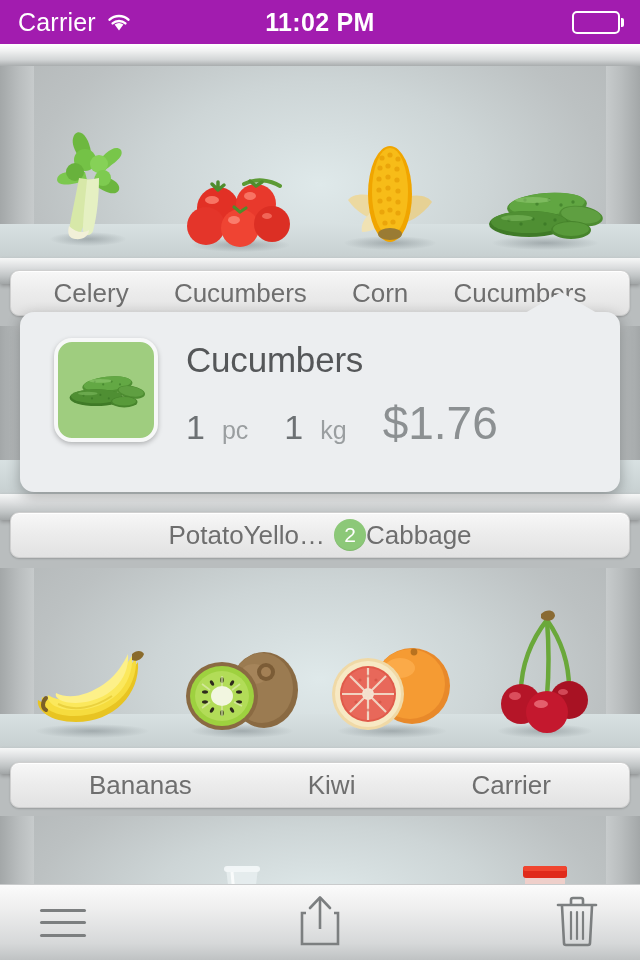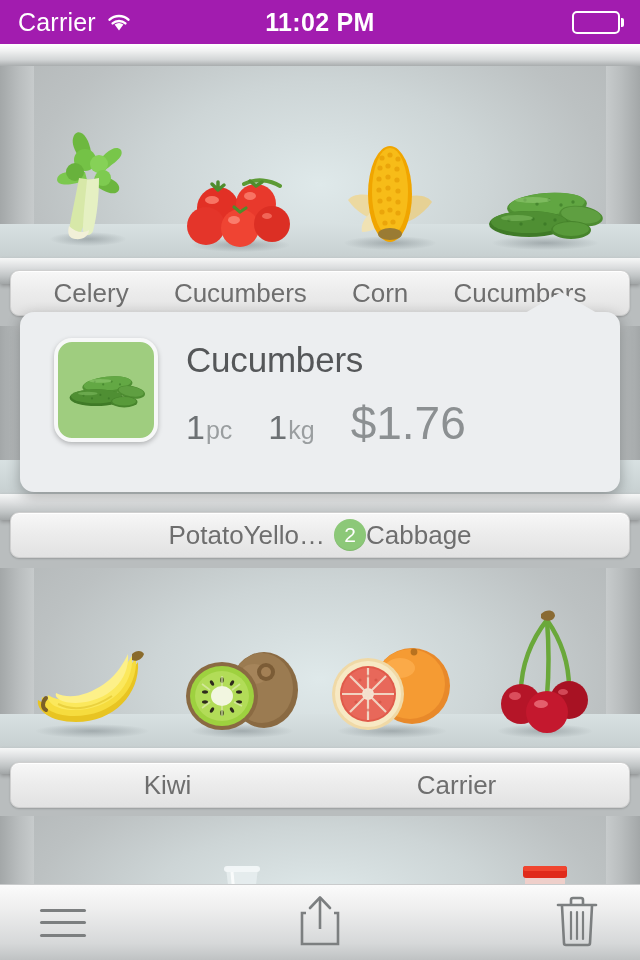--- a/index.html
+++ b/index.html
@@ -114,21 +114,21 @@
     background: #9fcd7f; border: 4px solid #f7f8f8;
     box-shadow: 0 2px 5px rgba(0,0,0,0.25);
     flex: 0 0 auto; position: relative; overflow: hidden;
     display: flex; align-items: center; justify-content: center;
   }
   .pop-text { margin-left: 28px; padding-top: 2px; }
   .pop-title { font-size: 35px; color: #555759; letter-spacing: -0.2px; }
   .pop-stats { margin-top: 16px; display: flex; align-items: baseline; }
   .stat { display: flex; align-items: baseline; color: #8c9092; }
   .stat .num { font-size: 34px; color: #6d7174; }
-  .stat .unit { font-size: 25px; color: #9a9ea0; margin-left: 1px; }
+  .stat .unit { font-size: 25px; color: #9a9ea0; margin-left: 17px; }
   .stat.qty { margin-right: 36px; }
   .stat.price .num { font-size: 46px; color: #8c9092; }
 
   
   .toolbar {
     position: absolute; left: 0; bottom: 0; width: 640px; height: 76px;
     background: linear-gradient(180deg, #fbfbfb 0%, #efefef 30%, #d6d8d9 78%, #bfc2c3 100%);
     border-top: 1px solid #c9cbcc;
     display: flex; align-items: center; z-index: 40;
   }
@@ -467,20 +467,23 @@
           <ellipse cx="50" cy="98" rx="7" ry="4" fill="#f27d88" opacity="0.7"></ellipse>
           <ellipse cx="72" cy="86" rx="5" ry="3" fill="#ef6d7a" opacity="0.6"></ellipse>
         </svg>
       </div>
     </div>
 
     <div class="shelf-divider" style="top:704px;"></div>
 
     <div class="labelbar" style="top:718px;">
       <span class="label-chip">
+        <span>Bananas</span>
+      </span>
+      <span class="label-chip">
         <span>Kiwi</span>
       </span>
       <span class="label-chip">
         <span>Carrier</span>
       </span>
     </div>
 
     <div class="shelf" style="top:772px; height:144px;">
       <div class="wall-left"></div>
         <div class="wall-right"></div>

